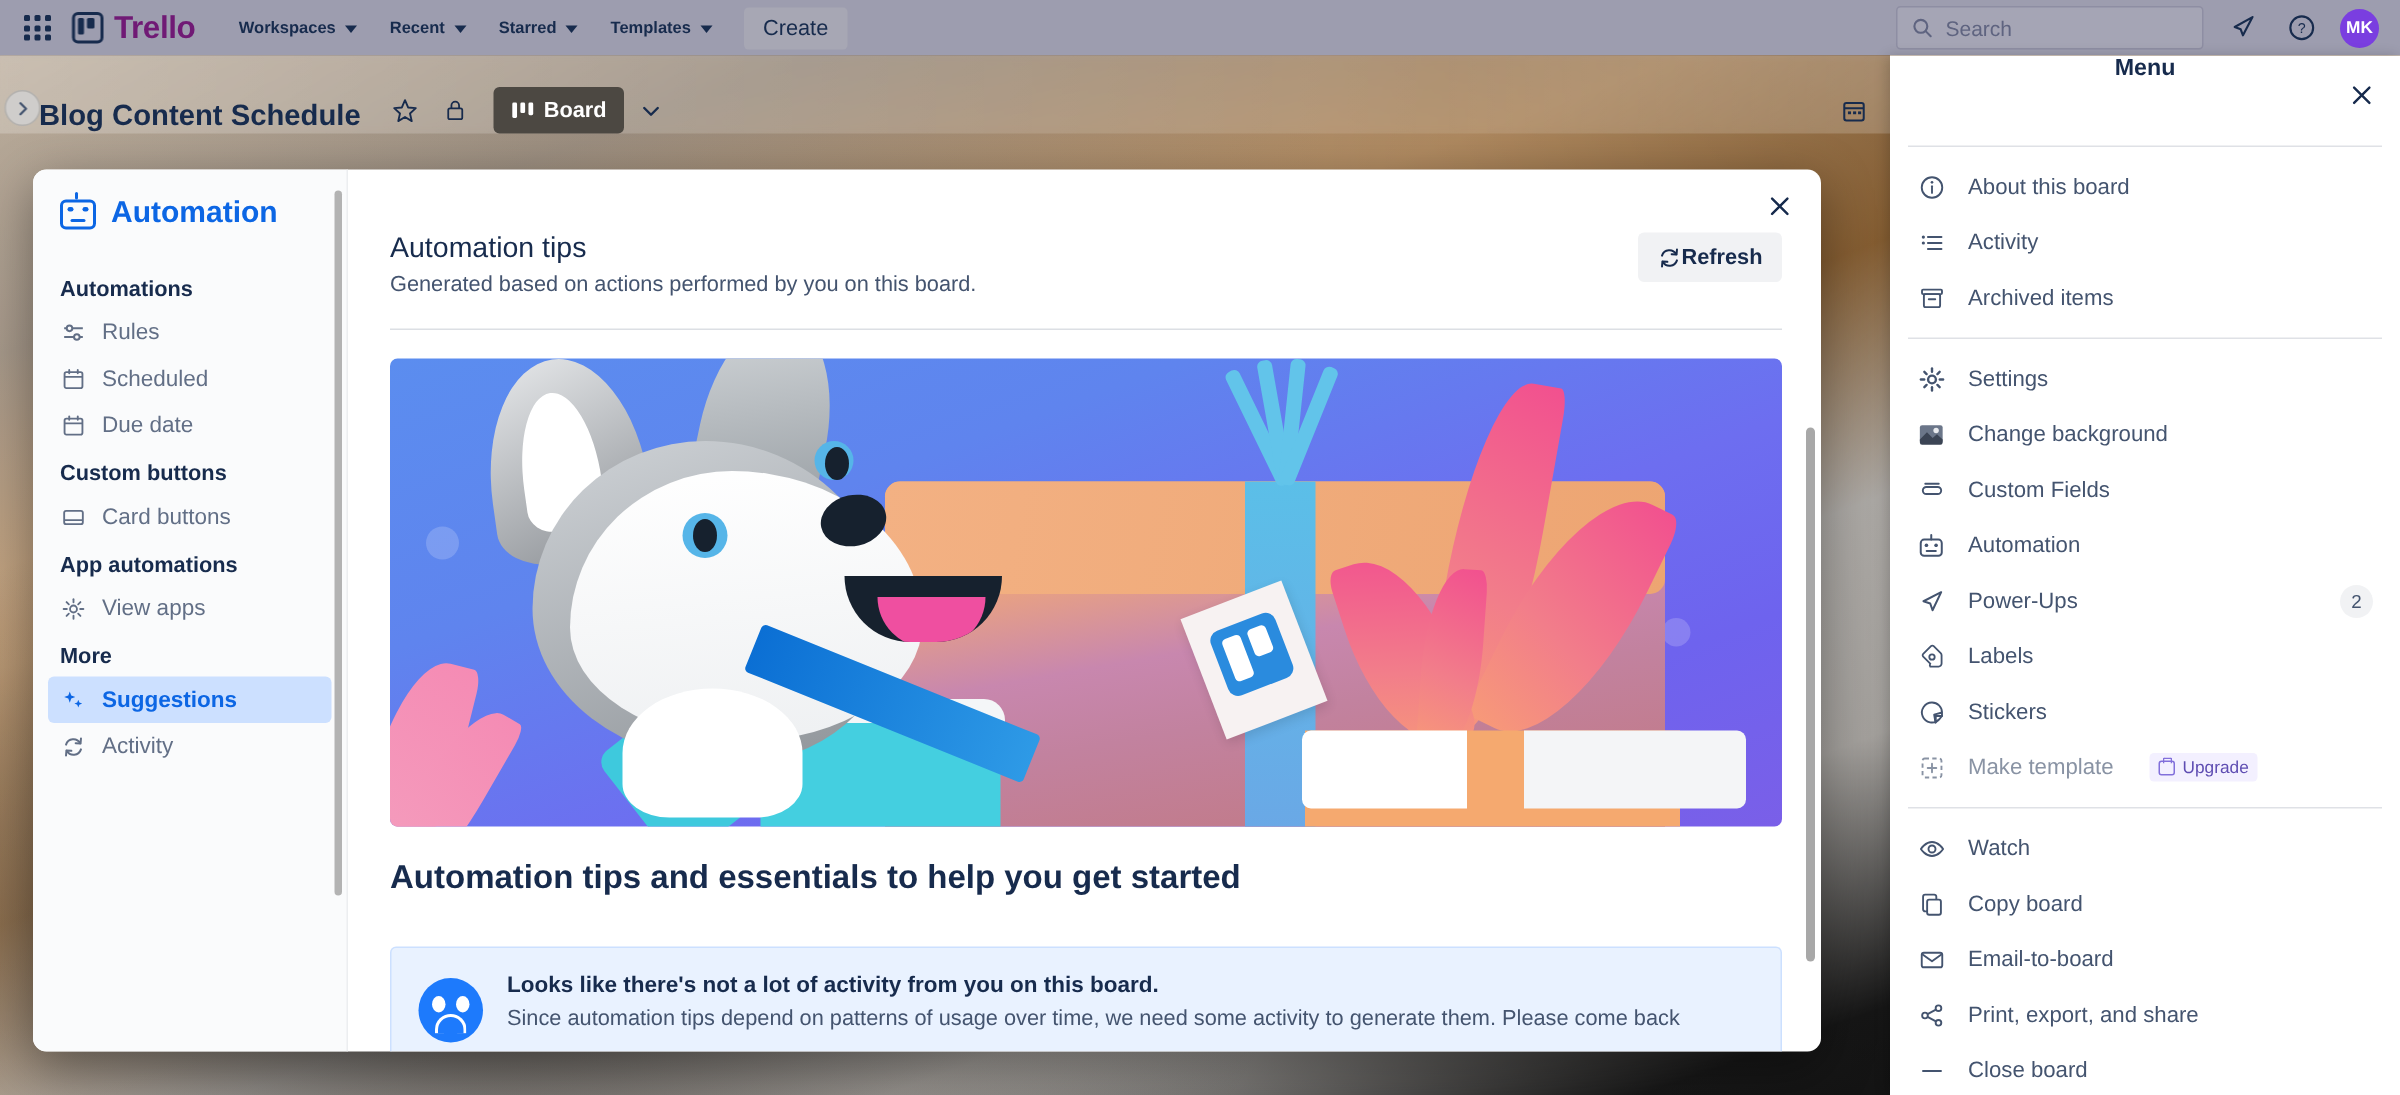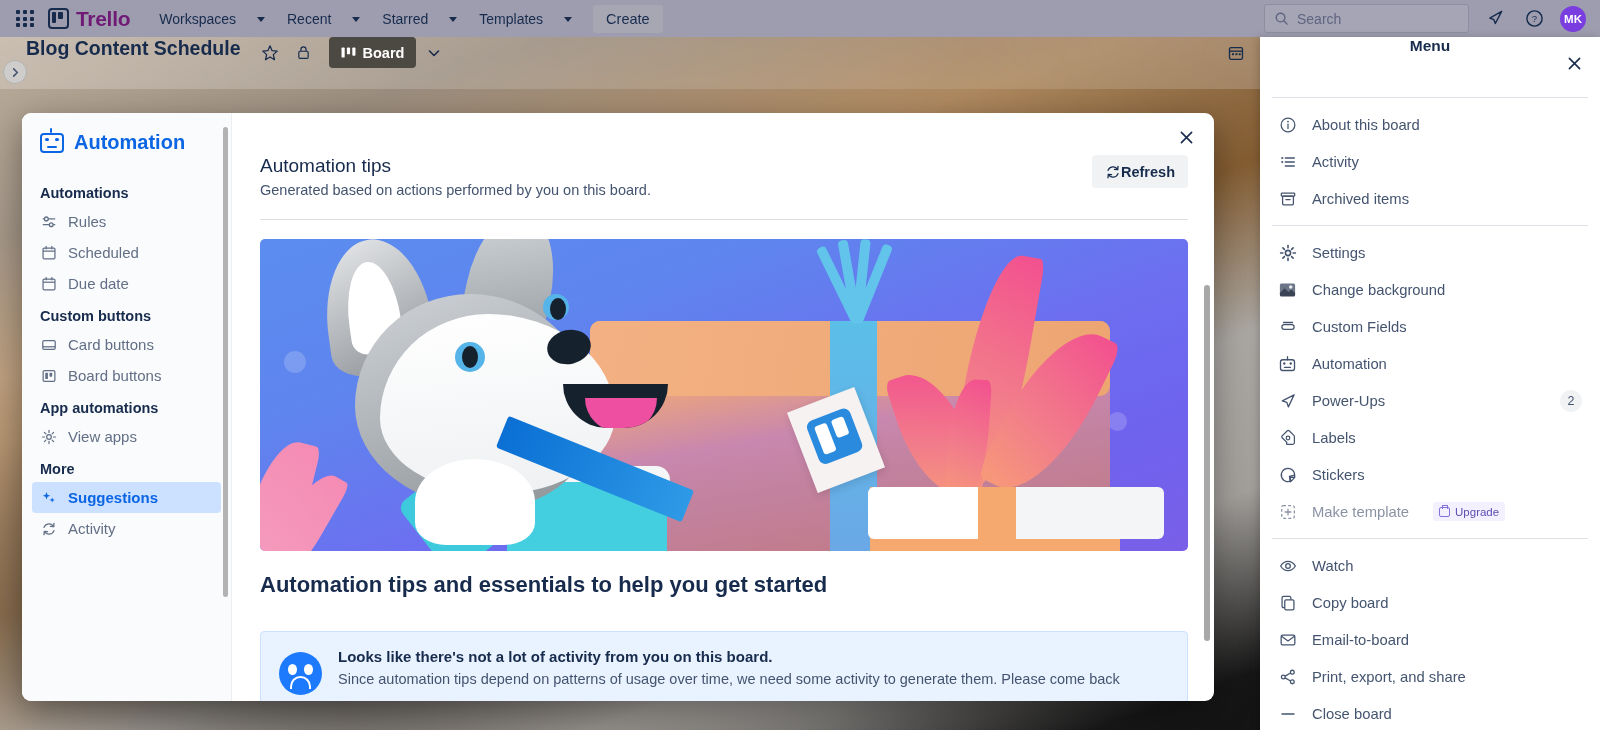--- a/index.html
+++ b/index.html
@@ -40,22 +40,22 @@
     width:21px; height:21px; border-radius:4px; border:2.4px solid #172b4d;
     position:relative; flex:none;
   }
   .brand .logo::before, .brand .logo::after{
     content:""; position:absolute; background:#172b4d; border-radius:1px; top:2.2px;
   }
   .brand .logo::before{ left:2.2px; width:4.2px; height:11px; }
   .brand .logo::after{ left:8.4px; width:4.2px; height:6.5px; }
   .brand .name { font-size:21px; font-weight:700; color:#701a75; letter-spacing:-.3px;}
   .navbtn {
-    display:flex; align-items:center; gap:21px; height:27px; padding:0 9px;
-    font-size:14px; color:#172b4d; border-radius:3px; cursor:pointer; white-space:nowrap;
+    display:flex; align-items:center; gap:6px; height:27px; padding:0 9px;
+    font-size:11px; color:#172b4d; border-radius:3px; cursor:pointer; white-space:nowrap;font-weight:bold;
   }
   .chev { width:0;height:0;border-left:4.5px solid transparent;border-right:4.5px solid transparent;
           border-top:5px solid #172b4d; margin-top:2px; }
   .create-btn {
     height:28px; padding:0 13px; background:#a7a7b4; color:#172b4d; font-size:14.5px;
     border:none; border-radius:3px; cursor:pointer; font-family:inherit; margin-left:8px;
   }
   .topnav-right { margin-left:auto; display:flex; align-items:center; gap:13px; padding-right:4px; }
   .search-box {
     display:flex; align-items:center; gap:8px; width:205px; height:29px;
@@ -64,21 +64,21 @@
   .search-box .ph { font-size:14px; color:#5f6480; }
   .icon-btn { width:26px;height:26px; display:flex;align-items:center;justify-content:center; cursor:pointer;border-radius:3px;}
   .avatar {
     width:26px;height:26px;border-radius:50%; background:#7a3ee0; color:#fff;
     font-size:11.5px; font-weight:700; display:flex;align-items:center;justify-content:center; cursor:pointer;
   }
 
   
   .boardhdr {
     position:absolute; top:37px; left:0; right:0; height:52px;
-    display:flex; align-items:flex-start; padding:0 14px 0 26px; gap:2px; z-index:30;
+    display:flex; align-items:flex-end; padding:0 14px 0 26px; gap:2px; z-index:30;
     background: linear-gradient(90deg, rgba(255,255,255,.22), rgba(255,255,255,.10) 60%, rgba(255,255,255,.30));
     backdrop-filter: blur(2px);
   }
   .board-title { font-size:19.5px; font-weight:700; color:#172b4d; margin-right:12px; white-space:nowrap;}
   .hdr-icon { width:31px;height:31px;display:flex;align-items:center;justify-content:center;border-radius:4px;cursor:pointer;}
   .view-pill {
     display:flex;align-items:center;gap:7px;height:31px;padding:0 12px;margin-left:8px;
     background:#4c4842; color:#fff; border-radius:4px; font-size:14.5px; font-weight:700; cursor:pointer;
   }
   .hdr-right { margin-left:auto; display:flex; align-items:center; gap:3px; }
@@ -431,30 +431,20 @@
       <div class="sec-label">Custom buttons</div>
       <div class="side-item">
         <span class="ic">
           <svg width="16" height="16" viewBox="0 0 18 18">
             <rect x="2" y="4" width="14" height="10" rx="1.5" fill="none" stroke="#626f86" stroke-width="1.4"></rect>
             <line x1="2" y1="11" x2="16" y2="11" stroke="#626f86" stroke-width="1.4"></line>
           </svg>
         </span>
         <span>Card buttons</span>
       </div>
-      <div class="side-item">
-        <span class="ic">
-          <svg width="16" height="16" viewBox="0 0 18 18">
-            <rect x="2.4" y="3" width="13.2" height="12" rx="1.6" fill="none" stroke="#626f86" stroke-width="1.4"></rect>
-            <rect x="4.8" y="5.4" width="3" height="7" rx="0.7" fill="#626f86"></rect>
-            <rect x="9.6" y="5.4" width="3" height="4.4" rx="0.7" fill="#626f86"></rect>
-          </svg>
-        </span>
-        <span>Board buttons</span>
-      </div>
 
       <div class="sec-label">App automations</div>
       <div class="side-item">
         <span class="ic">
           <svg width="16" height="16" viewBox="0 0 18 18">
             <circle cx="9" cy="9" r="2.6" fill="none" stroke="#626f86" stroke-width="1.4"></circle>
             <g stroke="#626f86" stroke-width="1.4" stroke-linecap="round">
               <line x1="9" y1="1.6" x2="9" y2="4"></line>
                 <line x1="9" y1="14" x2="9" y2="16.4"></line>
               <line x1="1.6" y1="9" x2="4" y2="9"></line>

